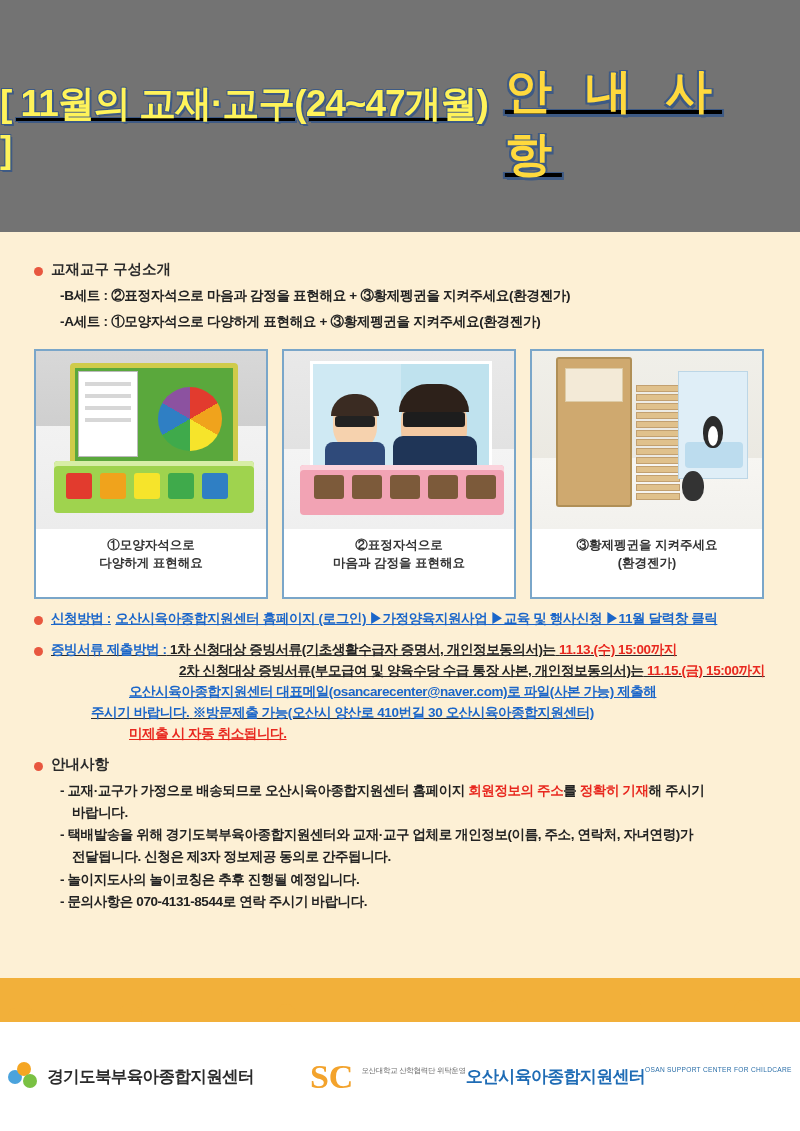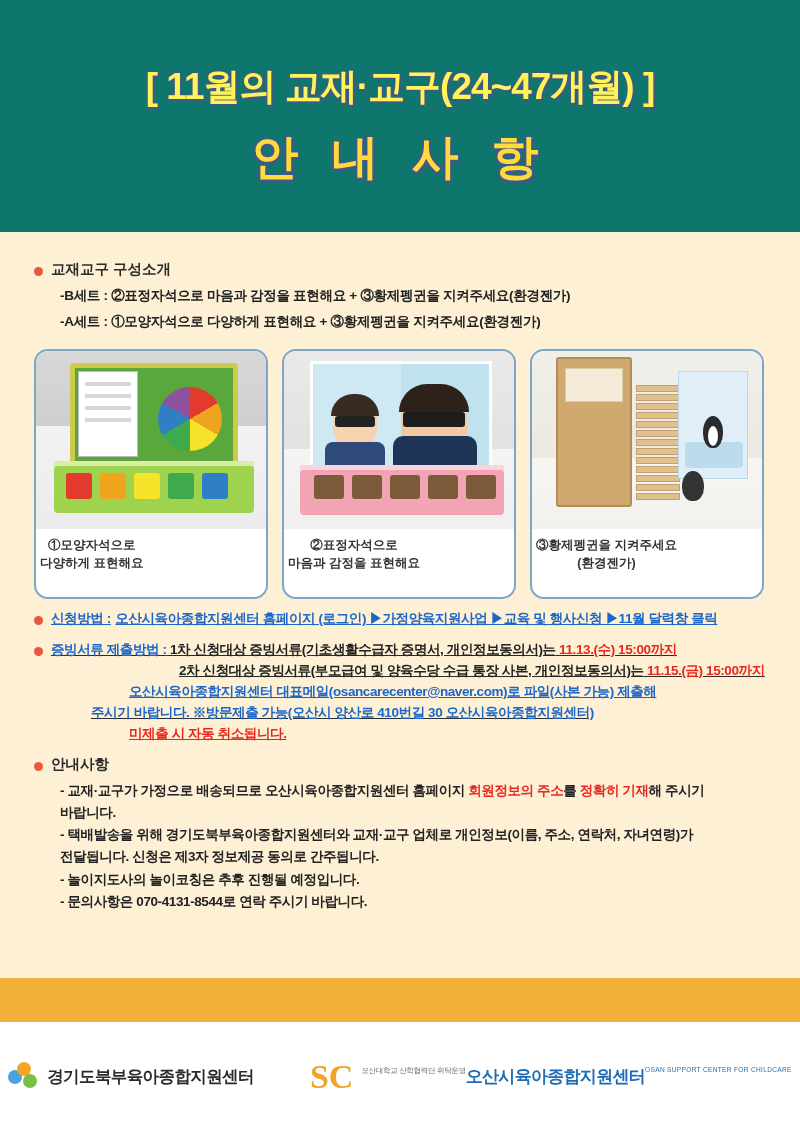--- a/index.html
+++ b/index.html
@@ -12,25 +12,26 @@
     position: relative;
     width: 800px; height: 1131px;
     overflow: hidden;
     background: #fdf2d8;
   }
 
   
   .header {
     position: relative;
     width: 800px; height: 232px;
-    background: #0f766e;
+    background: #737373;
     display: flex;
-    flex-direction: column;
+    flex-direction: row;
     align-items: center;
     justify-content: center;
+    text-decoration: underline;
   }
   .header-title {
     font-size: 37px;
     font-weight: bold;
     color: #fff35a;
     letter-spacing: -1px;
     text-shadow: 2px 2px 0 #3e5a84, -1px -1px 0 #3e5a84, 1px -1px 0 #3e5a84, -1px 1px 0 #3e5a84;
     margin-top: 18px;
   }
   .header-subtitle {
@@ -68,23 +69,23 @@
   }
 
   
   .cards {
     display: flex; gap: 14px; margin-top: 18px;
   }
   .card {
     width: 234px; height: 250px;
     background: #fff;
     border: 2px solid #7aa6c9;
-    border-radius: 14px;
+    border-radius: 0;
     display: flex; flex-direction: column;
-    align-items: flex-start;
+    align-items: center;
     overflow: hidden;
   }
   .card .photo { width: 100%; height: 178px; position: relative; overflow: hidden; }
   .card .caption {
     font-size: 12.5px; color: #333; text-align: center; line-height: 1.4;
     padding: 8px 4px 0 4px; font-weight: bold;
   }
 
   
   .p1 { background: linear-gradient(#d8d8d8 0%, #cfcfcf 42%, #f2f2f2 42%, #ececec 100%); }
@@ -129,21 +130,21 @@
   .blue { color: #1b66c9; }
   .red { color: #e8281f; }
   .dark { color: #222; }
 
   .block { margin-top: 10px; }
   .indent-2 { margin-left: 128px; }
   .indent-3 { margin-left: 128px; }
 
   .notice-list { margin-left: 26px; margin-top: 6px; }
   .notice-item { font-size: 13.5px; font-weight: bold; color: #222; line-height: 1.65; letter-spacing: -0.4px; }
-  .notice-item .cont { display:block; }
+  .notice-item .cont { margin-left: 12px; display:block; }
 
   
   .skyline {
     position: absolute; left: 0; bottom: 109px; width: 800px; height: 44px;
     background: #f2b03a;
     -webkit-mask-image: none;
   }
   .skyline:before {
     content:""; position:absolute; left:0; right:0; bottom:0; height:18px; background:#f2b03a;
   }

